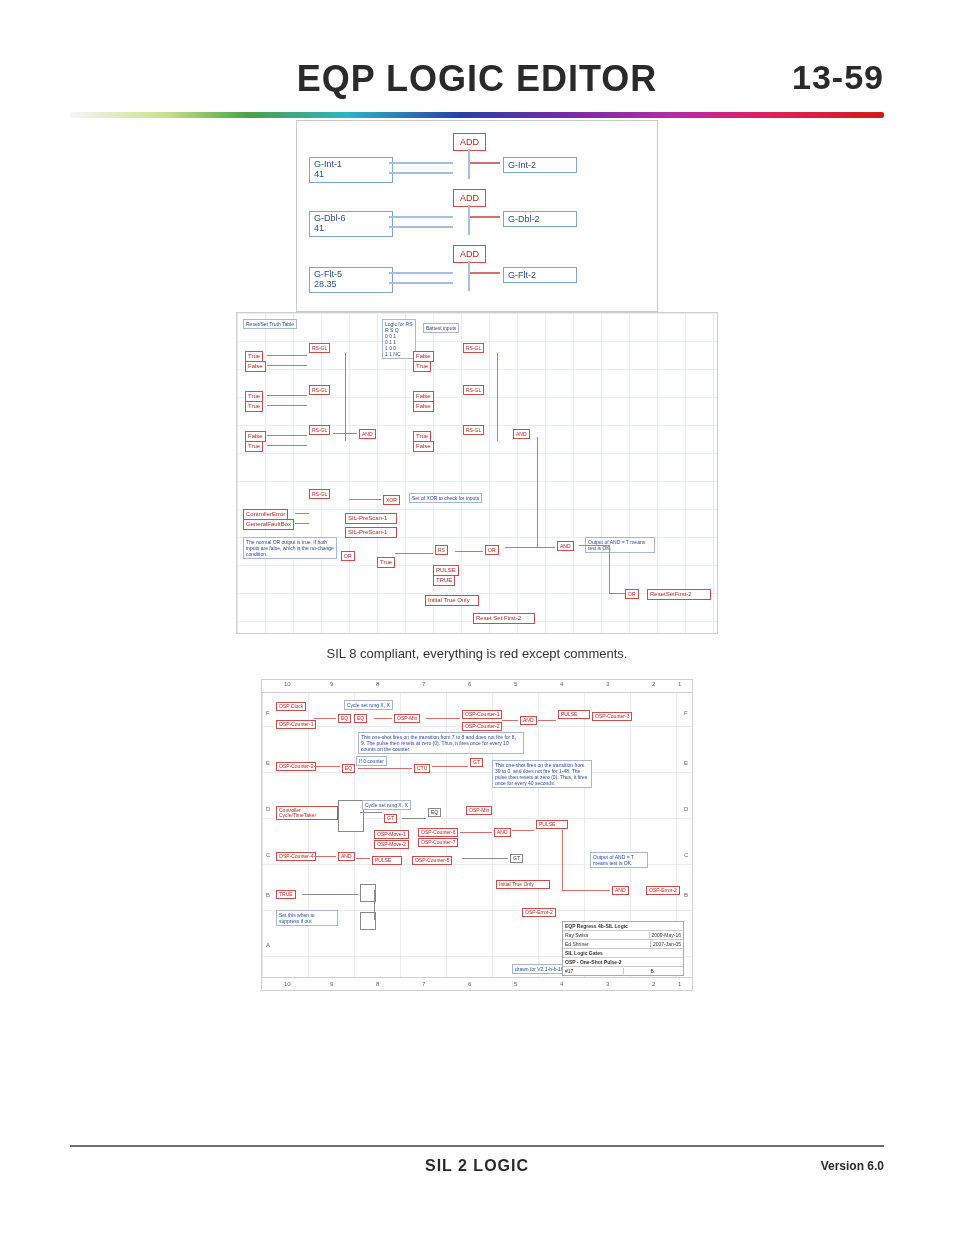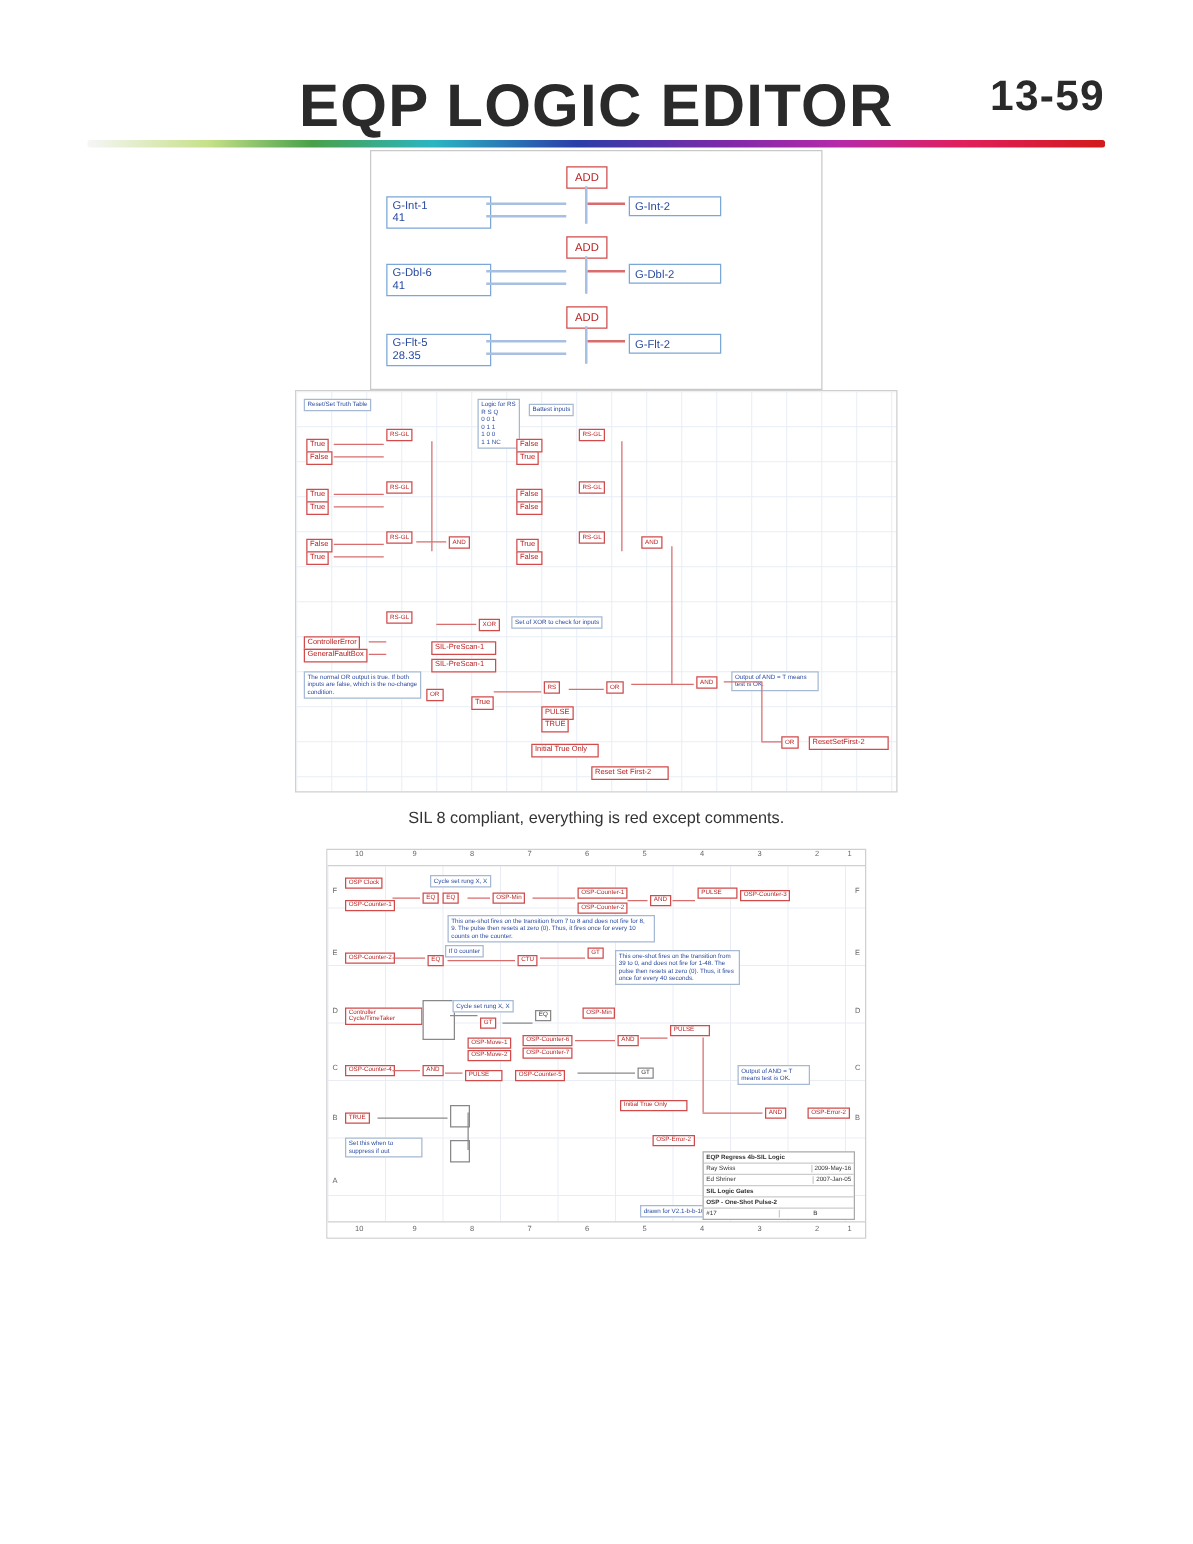--- a/index.html
+++ b/index.html
@@ -1,19 +1,19 @@
 <!DOCTYPE html>
 <html><head>
 <meta charset="utf-8">
 <style>
   html,body{margin:0;padding:0;background:#fff;font-family:Arial,Helvetica,sans-serif;color:#222}
   .page{width:954px;height:1235px;margin:0 auto;position:relative;background:#fff}
   .hdr{position:absolute;left:70px;right:70px;top:58px}
   .hbar{height:6px;margin-top:14px;background:linear-gradient(90deg,#f6f6f6 0%,#c6e089 12%,#4aa04a 22%,#2bb5c2 34%,#2a3ea8 48%,#7a2aa8 62%,#b62aa8 74%,#e01f5c 86%,#d11a1a 100%);border-radius:2px}
-  .htitle{font-family:Impact,'Arial Black',sans-serif;font-weight:700;letter-spacing:1px;font-size:48px;color:#2a2a2a;text-align:center}
+  .htitle{font-family:Impact,'Arial Black',sans-serif;font-weight:700;letter-spacing:1px;font-size:36px;color:#2a2a2a;text-align:center}
   .pgnum{position:absolute;right:0;top:0;font-family:Impact,'Arial Black',sans-serif;font-weight:700;font-size:34px;color:#2a2a2a;letter-spacing:1px}
   .body{position:absolute;left:70px;right:70px;top:120px;bottom:100px}
   .caption{text-align:center;font-size:13px;color:#333;margin:12px 0 18px}
   
   .fig1{width:360px;height:190px;margin:0 auto;border:1px solid #c9c9c9;background:#fff;position:relative}
   .node{position:absolute;border:1px solid #7aa7d6;background:#fff;font-size:9px;color:#2a4aa0;padding:2px 4px;line-height:1.1}
   .node .sub{color:#2a4aa0}
   .rnode{position:absolute;border:1px solid #d14b4b;background:#fff;color:#b22;font-size:9px;padding:3px 6px;text-align:center}
   .wire{position:absolute;background:#a7bfe0;height:2px}
   .wireR{background:#d76d6d}
@@ -305,13 +305,18 @@
         <div class="hd">SIL Logic Gates</div>
         <div class="hd">OSP - One-Shot Pulse-2</div>
         <div style="display:flex;border-bottom:none">
             <span style="flex:1;border-right:1px solid #ccc">#17</span>
             <span style="flex:1;text-align:center">B</span>
           </div>
       </div>
     </div>
   </div>
 
+  <div class="ftr">
+    <div class="fbar"></div>
+    <div class="fcenter">SIL 2 LOGIC</div>
+    <div class="fver">Version 6.0</div>
+  </div>
 </div>
 
 </body></html>

